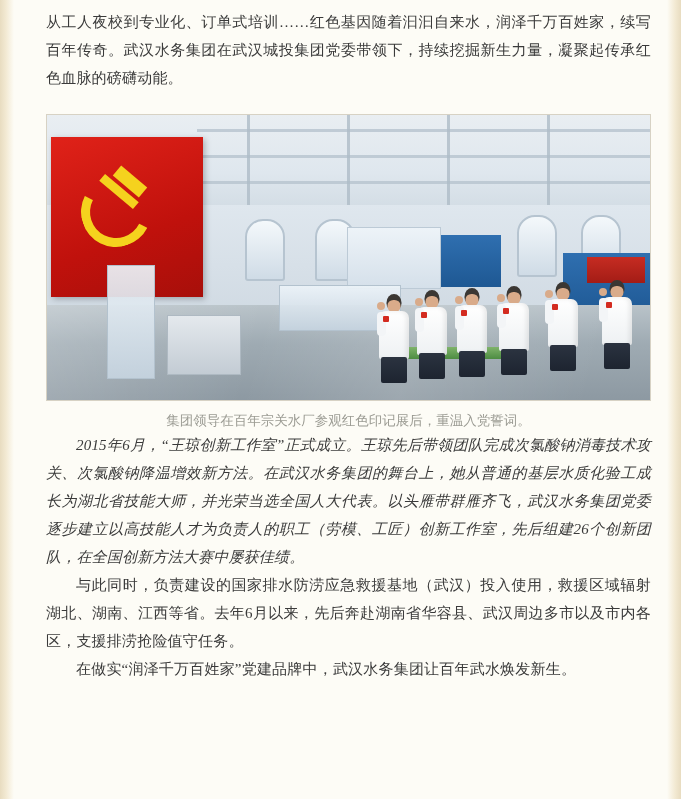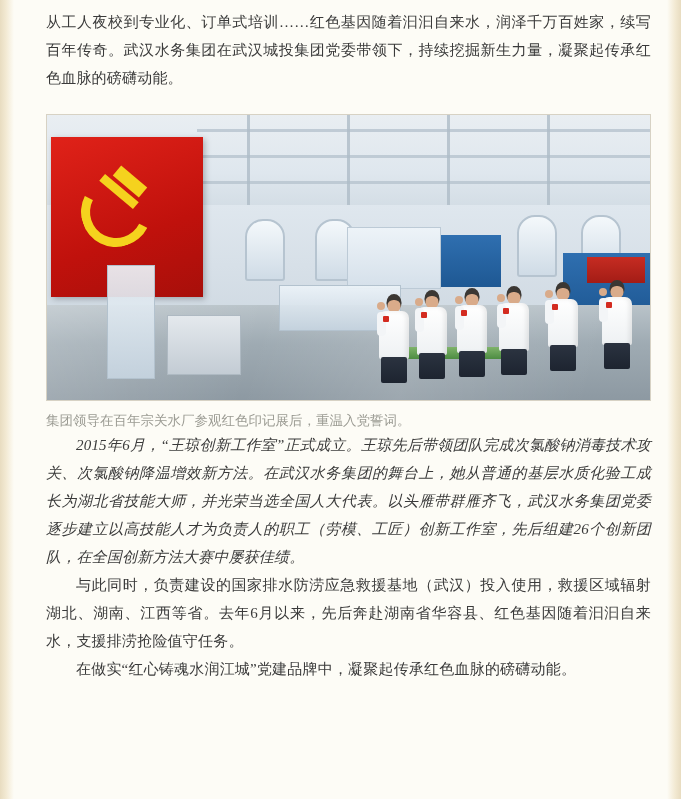--- a/index.html
+++ b/index.html
@@ -265,20 +265,21 @@
     border-radius: 50%;
     background: #d9ab8a;
   }
 
   .caption {
     margin: 10px 0 0 0;
     font-size: 13.5px;
     color: #9b9b93;
     line-height: 20px;
     font-family: "Liberation Serif", "DejaVu Serif", serif;
+    text-align: center;
   }
 </style>
 </head>
 <body>
 
 <div class="page">
   <div class="edge-left"></div>
   <div class="edge-right"></div>
 
   <div class="content">
@@ -376,18 +377,18 @@
           <div class="p-arm" style="left:0;"></div>
             <div class="p-fist" style="left:0;"></div>
             <div class="p-badge"></div>
         </div>
       </div>
       <figcaption class="caption">集团领导在百年宗关水厂参观红色印记展后，重温入党誓词。</figcaption>
     </figure>
 
     <p class="para indent gap-lg">2015年6月，“王琼创新工作室”正式成立。王琼先后带领团队完成次氯酸钠消毒技术攻关、次氯酸钠降温增效新方法。在武汉水务集团的舞台上，她从普通的基层水质化验工成长为湖北省技能大师，并光荣当选全国人大代表。以头雁带群雁齐飞，武汉水务集团党委逐步建立以高技能人才为负责人的职工（劳模、工匠）创新工作室，先后组建26个创新团队，在全国创新方法大赛中屡获佳绩。</p>
 
-    <p class="para indent gap-md">与此同时，负责建设的国家排水防涝应急救援基地（武汉）投入使用，救援区域辐射湖北、湖南、江西等省。去年6月以来，先后奔赴湖南省华容县、红色基因随着汩汩自来水，支援排涝抢险值守任务。</p>
-
-    <p class="para indent gap-md">在做实“红心铸魂水润江城”党建品牌中，凝聚起传承红色血脉的磅礴动能。</p>
+    <p class="para indent gap-md">与此同时，负责建设的国家排水防涝应急救援基地（武汉）投入使用，救援区域辐射湖北、湖南、江西等省。去年6月以来，先后奔赴湖南省华容县、武汉周边多市以及市内各区，支援排涝抢险值守任务。</p>
+
+    <p class="para indent gap-md">在做实“润泽千万百姓家”党建品牌中，武汉水务集团让百年武水焕发新生。</p>
 
   </div>
 </div>
 
 </body></html>

